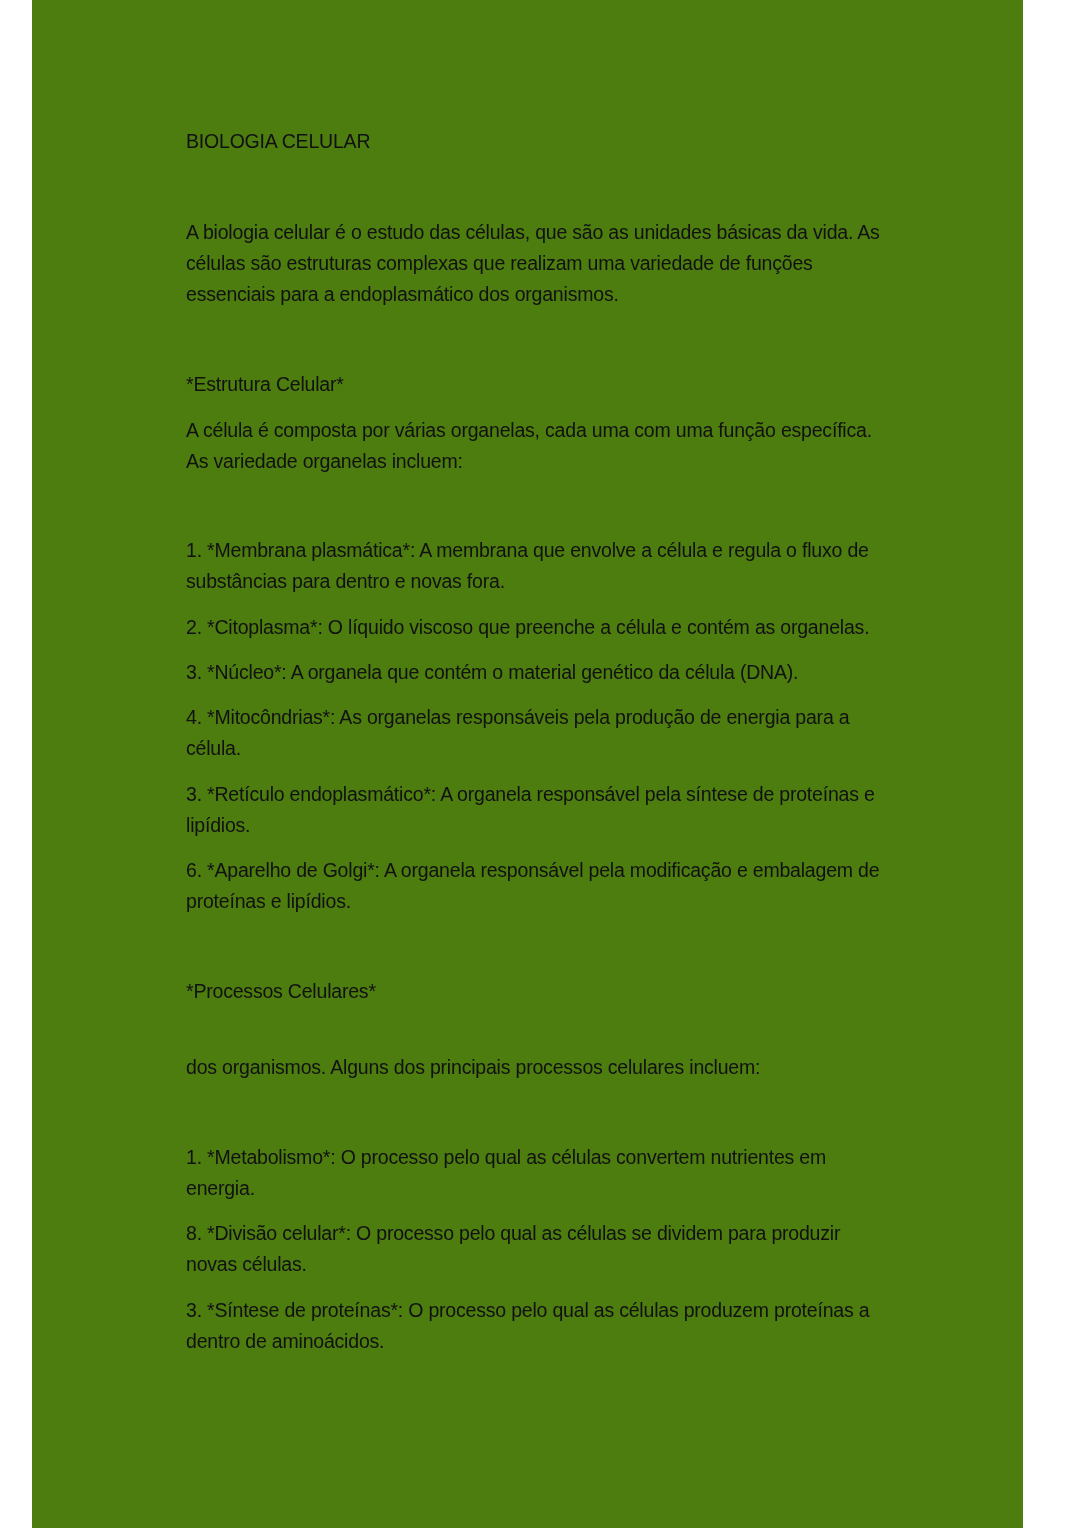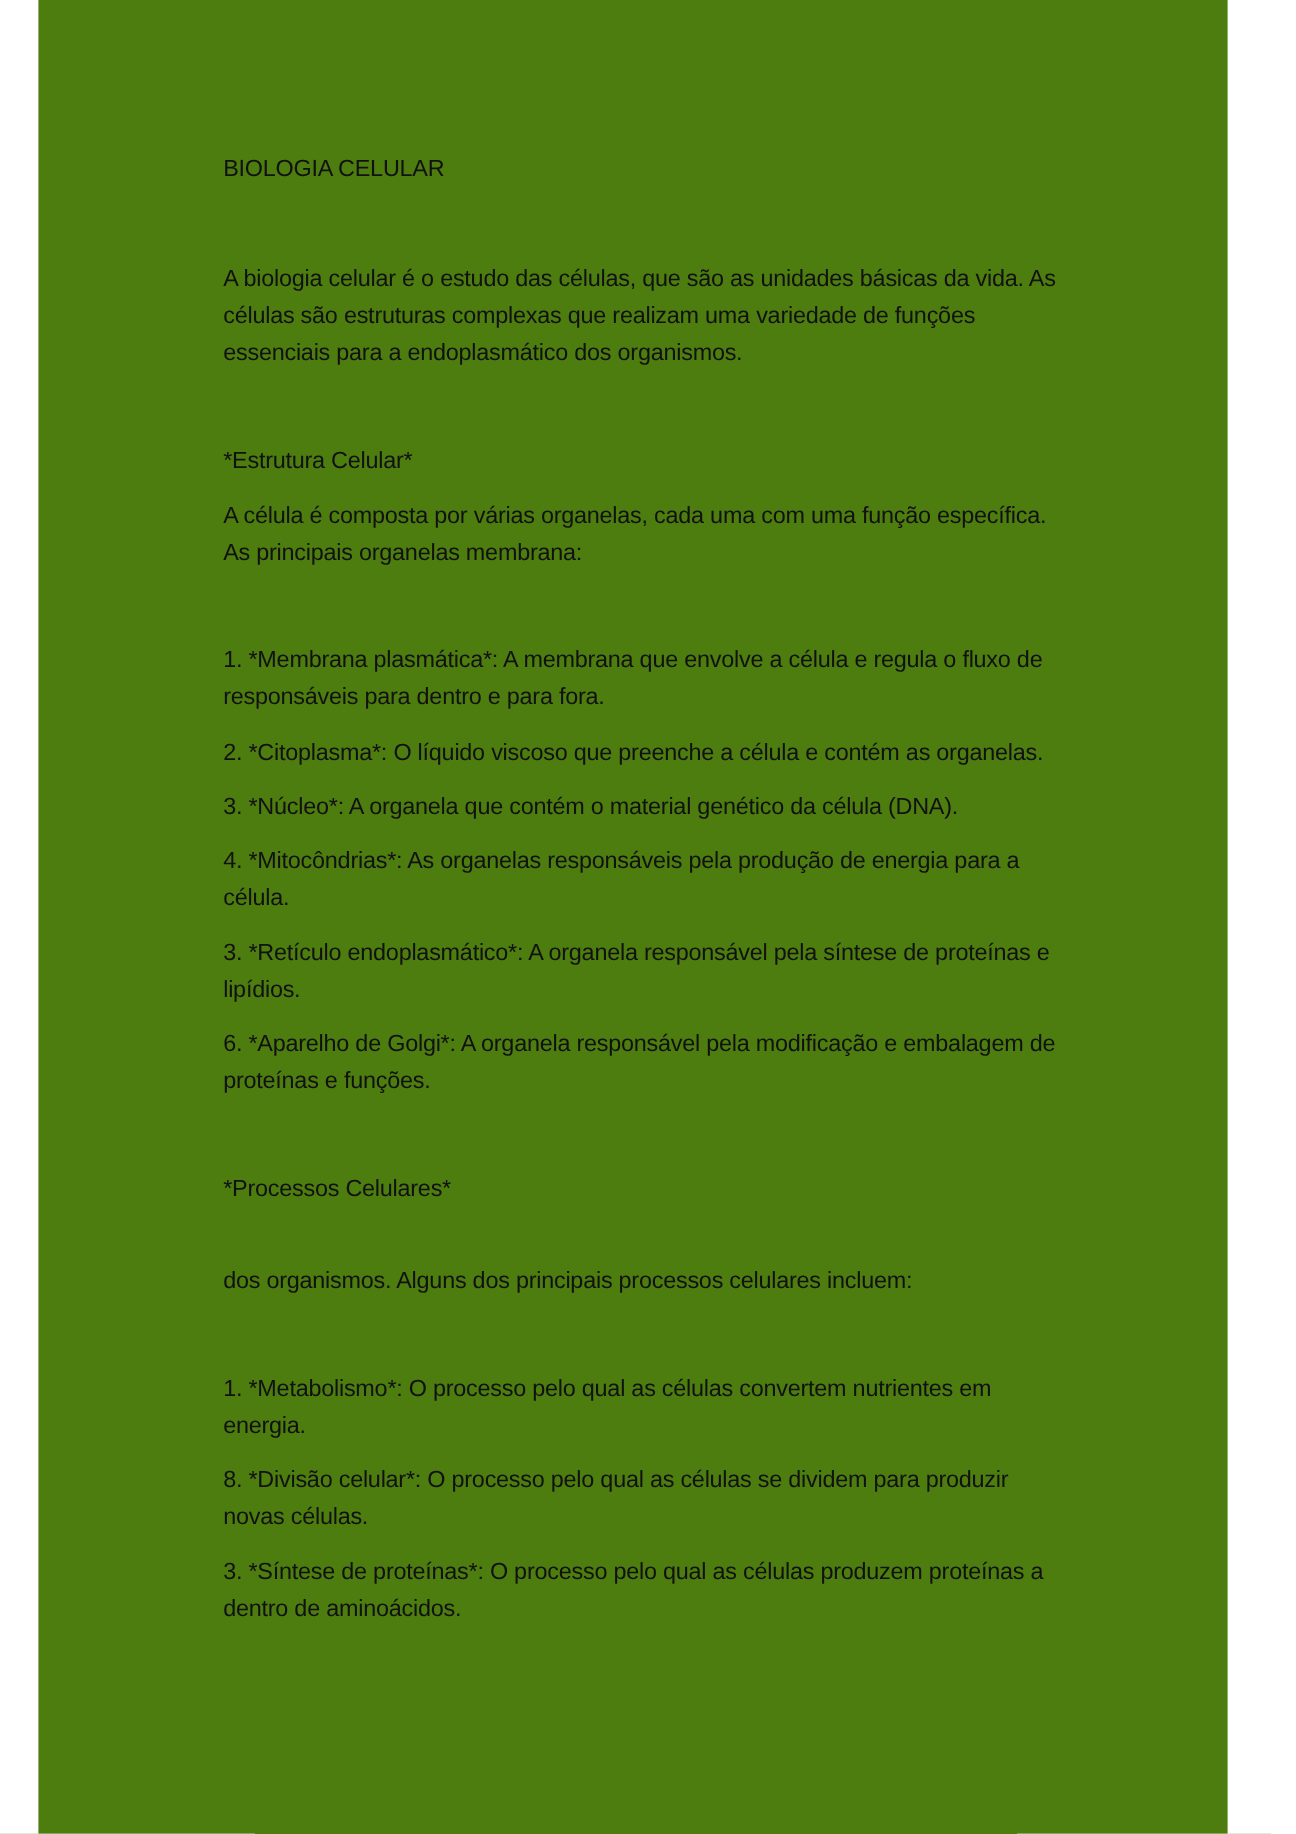--- a/index.html
+++ b/index.html
@@ -14,32 +14,32 @@
 
 <div class="page">
   <div class="line" style="top:126px">BIOLOGIA CELULAR</div>
 
   <div class="line" style="top:217px">A biologia celular é o estudo das células, que são as unidades básicas da vida. As</div>
   <div class="line" style="top:248px">células são estruturas complexas que realizam uma variedade de funções</div>
   <div class="line" style="top:279px">essenciais para a endoplasmático dos organismos.</div>
 
   <div class="line" style="top:369px">*Estrutura Celular*</div>
   <div class="line" style="top:415px">A célula é composta por várias organelas, cada uma com uma função específica.</div>
-  <div class="line" style="top:446px">As principais organelas membrana:</div>
+  <div class="line" style="top:446px">As variedade organelas incluem:</div>
 
   <div class="line" style="top:535px">1. *Membrana plasmática*: A membrana que envolve a célula e regula o fluxo de</div>
-  <div class="line" style="top:566px">responsáveis para dentro e para fora.</div>
+  <div class="line" style="top:566px">substâncias para dentro e novas fora.</div>
   <div class="line" style="top:612px">2. *Citoplasma*: O líquido viscoso que preenche a célula e contém as organelas.</div>
   <div class="line" style="top:657px">3. *Núcleo*: A organela que contém o material genético da célula (DNA).</div>
   <div class="line" style="top:702px">4. *Mitocôndrias*: As organelas responsáveis pela produção de energia para a</div>
   <div class="line" style="top:733px">célula.</div>
   <div class="line" style="top:779px">3. *Retículo endoplasmático*: A organela responsável pela síntese de proteínas e</div>
   <div class="line" style="top:810px">lipídios.</div>
   <div class="line" style="top:855px">6. *Aparelho de Golgi*: A organela responsável pela modificação e embalagem de</div>
-  <div class="line" style="top:886px">proteínas e funções.</div>
+  <div class="line" style="top:886px">proteínas e lipídios.</div>
 
   <div class="line" style="top:976px">*Processos Celulares*</div>
   <div class="line" style="top:1052px">dos organismos. Alguns dos principais processos celulares incluem:</div>
 
   <div class="line" style="top:1142px">1. *Metabolismo*: O processo pelo qual as células convertem nutrientes em</div>
   <div class="line" style="top:1173px">energia.</div>
   <div class="line" style="top:1218px">8. *Divisão celular*: O processo pelo qual as células se dividem para produzir</div>
   <div class="line" style="top:1249px">novas células.</div>
   <div class="line" style="top:1295px">3. *Síntese de proteínas*: O processo pelo qual as células produzem proteínas a</div>
   <div class="line" style="top:1326px">dentro de aminoácidos.</div>

